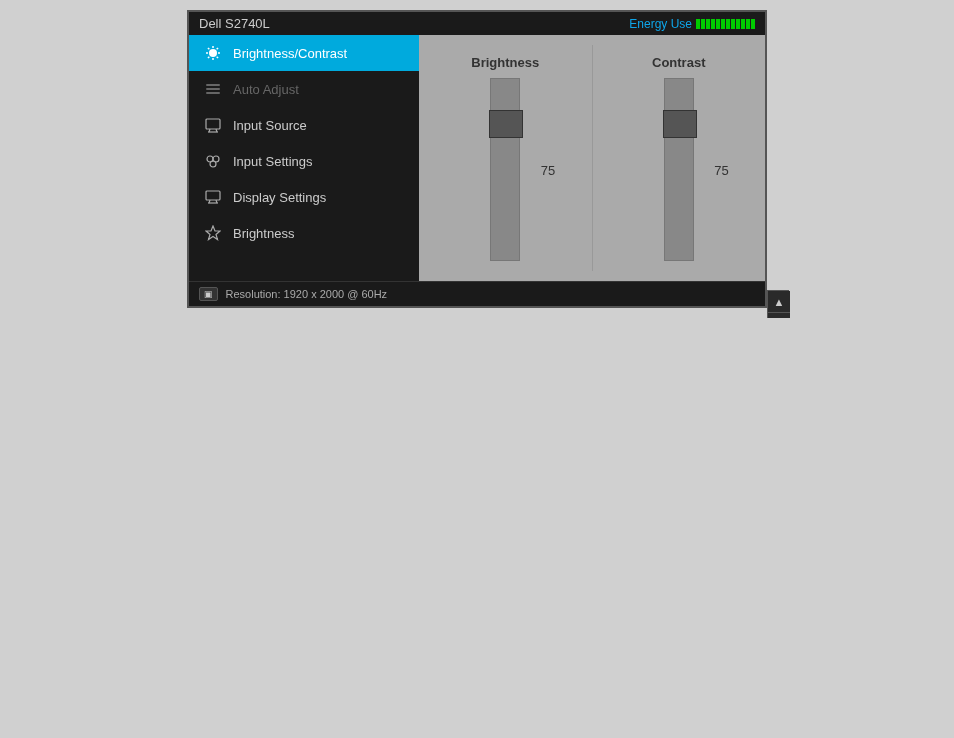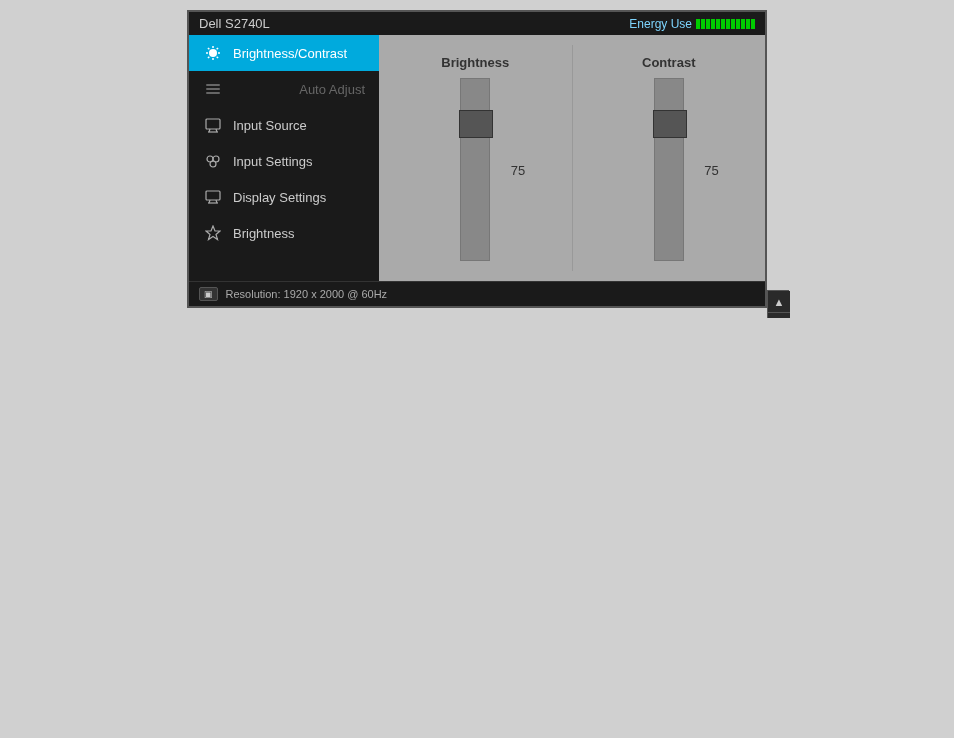--- a/index.html
+++ b/index.html
@@ -27,42 +27,42 @@
       color: #ccc;
       padding: 4px 10px;
       font-size: 13px;
     }
 
     .energy-bar {
       display: flex;
       align-items: center;
       gap: 4px;
       font-size: 12px;
-      color: #7dd3fc;
+      color: #0ea5e9;
     }
 
     .energy-segments {
       display: flex;
       gap: 1px;
     }
 
     .energy-seg {
       width: 4px;
       height: 10px;
       background: #00cc00;
     }
 
     .content-area {
       display: flex;
       background: #1a1a1a;
     }
 
     
     .sidebar {
-      width: 190px;
+      width: 230px;
       background: #1a1a1a;
       padding: 0;
       flex-shrink: 0;
     }
 
     .menu-item {
       display: flex;
       align-items: center;
       gap: 10px;
       padding: 8px 14px;
@@ -72,21 +72,20 @@
     }
 
     .menu-item.active {
       background: #00aadd;
       color: #fff;
     }
 
     .menu-item.disabled {
       color: #666;
       cursor: default;
-      justify-content: space-between;
     }
 
     .menu-icon {
       width: 20px;
       height: 20px;
       display: flex;
       align-items: center;
       justify-content: center;
       flex-shrink: 0;
     }

